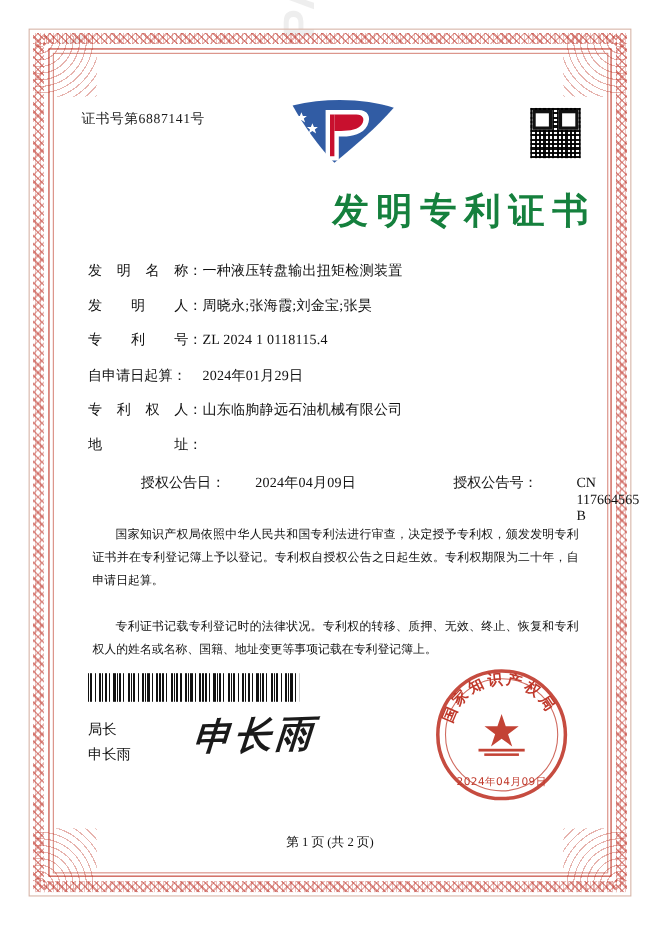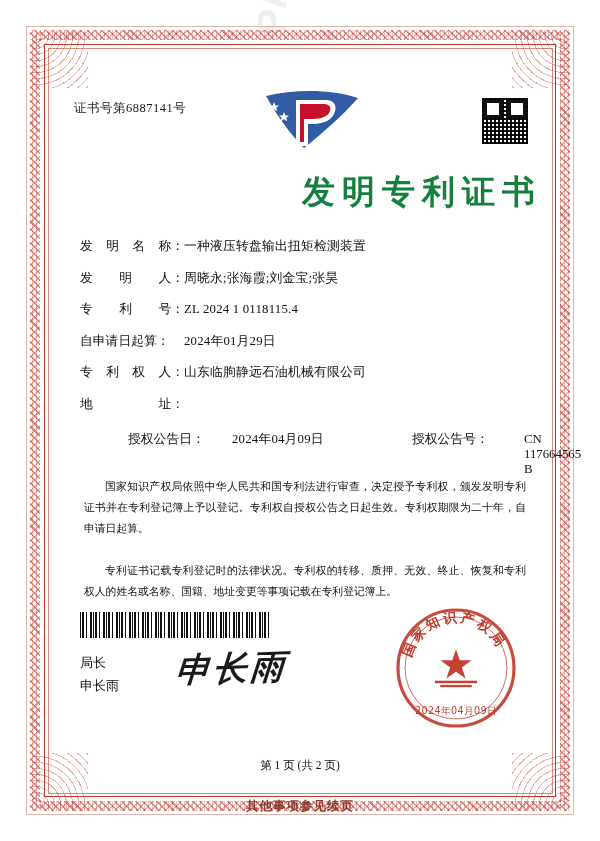--- a/index.html
+++ b/index.html
@@ -388,14 +388,13 @@
           <rect x="-15" y="18" width="30" height="2.2"></rect>
         </g>
         <text x="62" y="108" text-anchor="middle" font-family="DejaVu Sans, sans-serif" font-size="9.6" fill="#c0392b" letter-spacing="0.4">2024年04月09日</text>
       </svg>
     </div>
 
     <div class="page-num">第 1 页 (共 2 页)</div>
 
   </div>
 
-  <div class="footer-note">其他事项参见续页</div>
 </div>
 
 </body></html>

